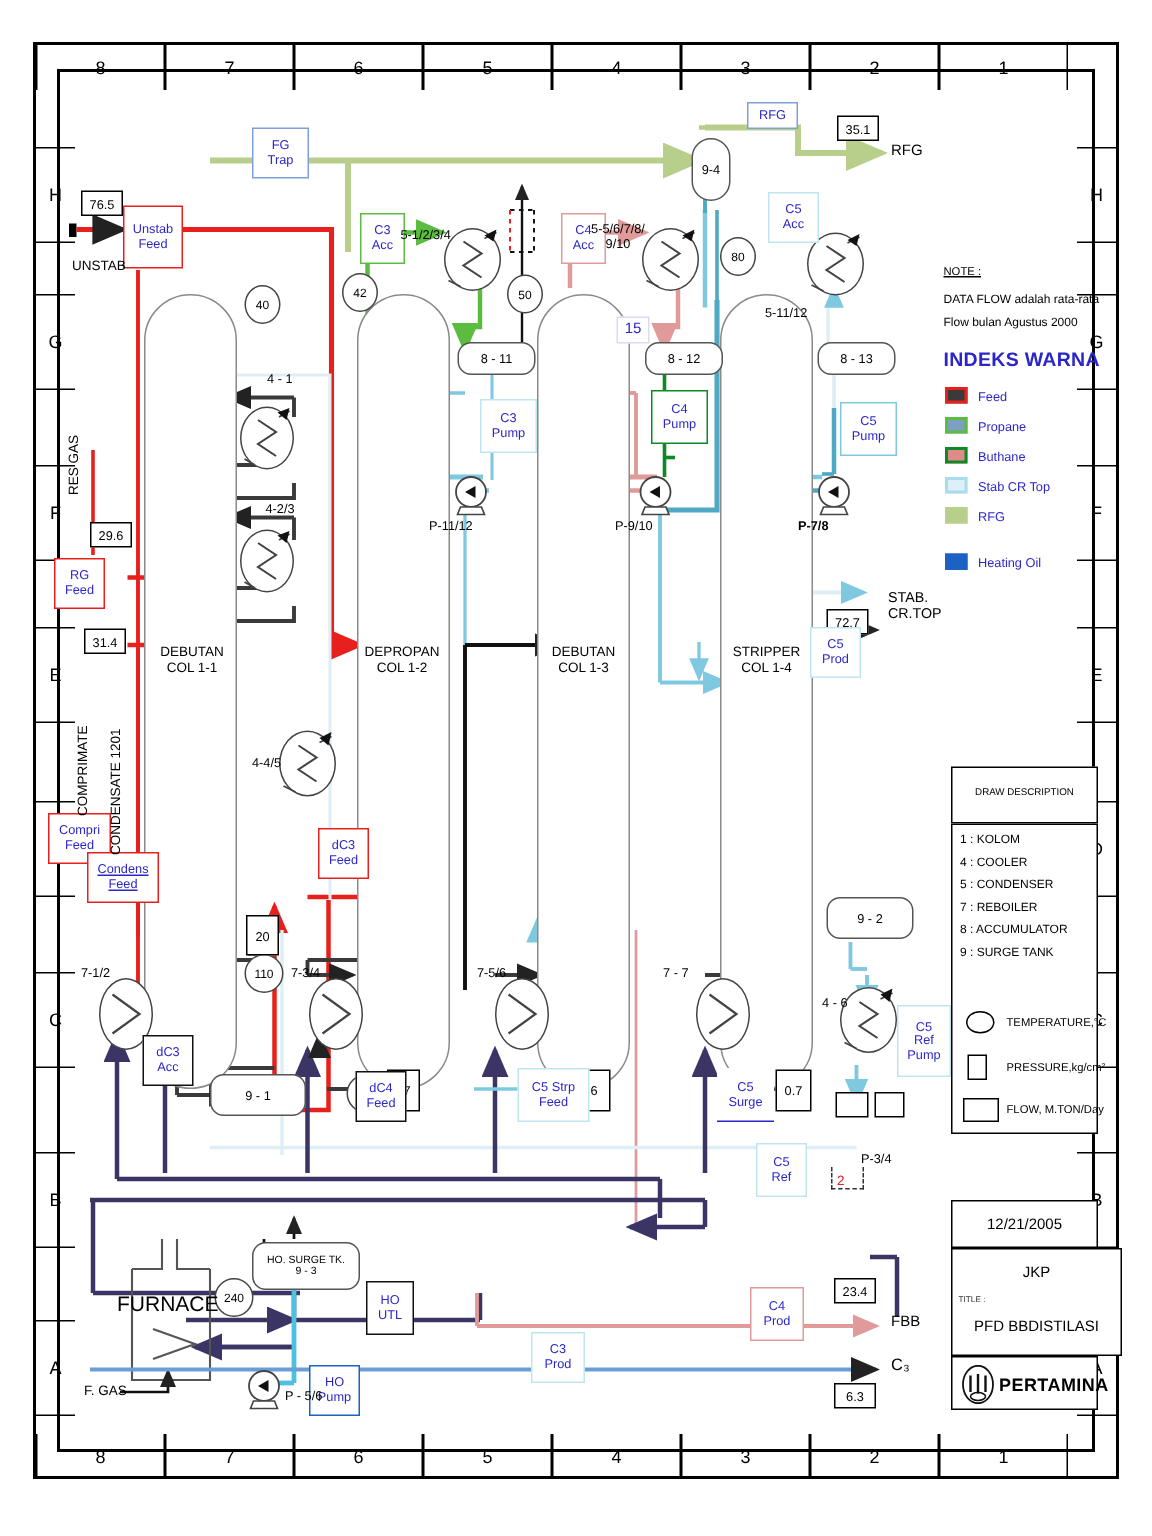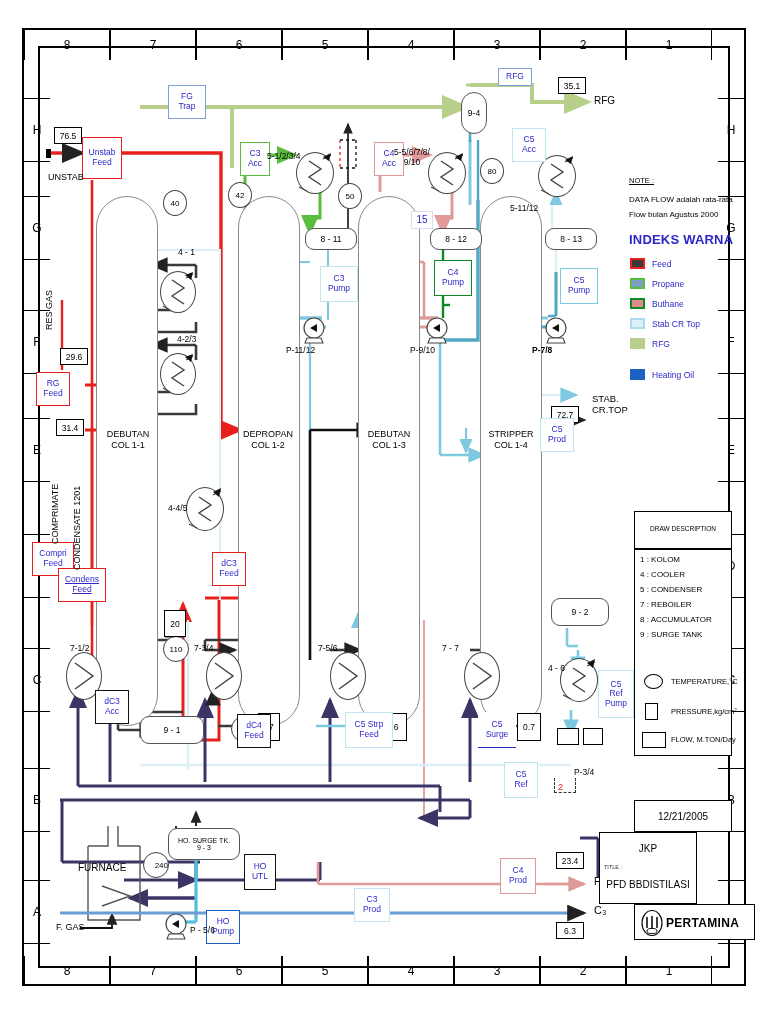--- a/index.html
+++ b/index.html
@@ -526,21 +526,21 @@
     </div>
   <div class="bubble" style="left:231px;top:716px;width:26px;height:26px;">
       <span>120</span>
     </div>
   <div class="bubble" style="left:358px;top:716px;width:26px;height:26px;">
       <span>120</span>
     </div>
   <div class="bubble" style="left:490px;top:716px;width:26px;height:26px;">
       <span>125</span>
     </div>
-  <div class="bubble" style="left:143px;top:852px;width:26px;height:26px;justify-content:flex-end;">
+  <div class="bubble" style="left:143px;top:852px;width:26px;height:26px;">
       <span>240</span>
     </div>
 
   <div class="tag" style="left:54px;top:127px;width:28px;height:17px;">
       <span>76.5</span>
     </div>
   <div class="tag" style="left:60px;top:348px;width:28px;height:17px;">
       <span>29.6</span>
     </div>
   <div class="tag" style="left:56px;top:419px;width:28px;height:17px;">
@@ -677,41 +677,41 @@
 
   <div class="lbl" style="left:178px;top:248px;"><span>4 - 1</span></div>
   <div class="lbl" style="left:177px;top:335px;"><span>4-2/3</span></div>
   <div class="lbl" style="left:168px;top:504px;"><span>4-4/5</span></div>
   <div class="lbl" style="left:548px;top:664px;"><span>4 - 6</span></div>
   <div class="lbl" style="left:267px;top:152px;"><span>5-1/2/3/4</span></div>
   <div class="lbl c" style="left:386px;top:148px;width:52px;">
     <span>5-5/6/7/8/</span><br>
     <span>9/10</span></div>
   <div class="lbl" style="left:510px;top:168px;margin-top:36px;"><span>5-11/12</span></div>
-  <div class="lbl" style="left:70px;top:644px;"><span>7-1/2</span></div>
+  <div class="lbl" style="left:54px;top:644px;"><span>7-1/2</span></div>
   <div class="lbl" style="left:194px;top:644px;"><span>7-3/4</span></div>
   <div class="lbl" style="left:318px;top:644px;"><span>7-5/6</span></div>
   <div class="lbl" style="left:442px;top:644px;"><span>7 - 7</span></div>
   <div class="lbl" style="left:286px;top:346px;"><span>P-11/12</span></div>
   <div class="lbl" style="left:410px;top:346px;"><span>P-9/10</span></div>
   <div class="lbl" style="left:532px;top:346px;font-weight:bold;"><span>P-7/8</span></div>
   <div class="lbl" style="left:574px;top:768px;"><span>P-3/4</span></div>
   <div class="lbl" style="left:190px;top:926px;"><span>P - 5/6</span></div>
 
   <div class="lbl" style="left:48px;top:172px;font-size:9px;"><span>UNSTAB</span></div>
   <div class="lbl" style="left:44px;top:330px;font-size:9px;transform:rotate(-90deg);transform-origin:left top;"><span>RES GAS</span></div>
   <div class="lbl" style="left:50px;top:544px;font-size:9px;transform:rotate(-90deg);transform-origin:left top;"><span>COMPRIMATE</span></div>
   <div class="lbl" style="left:72px;top:570px;font-size:9px;transform:rotate(-90deg);transform-origin:left top;"><span>CONDENSATE 1201</span></div>
   <div class="lbl" style="left:594px;top:95px;font-size:10px;"><span>RFG</span></div>
   <div class="lbl" style="left:592px;top:393px;font-size:9.5px;line-height:1.2;white-space:pre;"><span>STAB.
 CR.TOP</span></div>
   <div class="lbl" style="left:594px;top:876px;font-size:10px;"><span>FBB</span></div>
   <div class="lbl" style="left:594px;top:904px;font-size:11px;"><span>C₃</span></div>
   <div class="lbl" style="left:56px;top:922px;font-size:9px;"><span>F. GAS</span></div>
-  <div class="lbl" style="left:78px;top:862px;font-size:10px;"><span>FURNACE</span></div>
+  <div class="lbl" style="left:78px;top:862px;font-size:14px;"><span>FURNACE</span></div>
 
   <div class="note-title" style="left:629px;top:176px;"><span>NOTE :</span></div>
   <div class="lbl" style="left:629px;top:196px;font-size:8px;"><span>DATA FLOW adalah rata-rata</span></div>
   <div class="lbl" style="left:629px;top:211px;font-size:8px;"><span>Flow bulan Agustus 2000</span></div>
   <div class="idx-title" style="left:629px;top:232px;"><span>INDEKS WARNA</span></div>
 
   <div class="sw" style="left:630px;top:258px;background:#3a3a3a;border:2px solid #e8201d;"></div>
   <div class="sw-l" style="left:652px;top:259px;"><span>Feed</span></div>
   <div class="sw" style="left:630px;top:278px;background:#7e9ec4;border:2px solid #5bbd3f;"></div>
   <div class="sw-l" style="left:652px;top:279px;"><span>Propane</span></div>
@@ -738,26 +738,26 @@
   <div class="sym-circle" style="left:644px;top:674px;"></div>
   <div class="tb-i" style="left:671px;top:677px;font-size:7.5px;"><span>TEMPERATURE,°C</span></div>
   <div class="sym-rect" style="left:645px;top:703px;width:13px;height:17px;"></div>
   <div class="tb-i" style="left:671px;top:707px;font-size:7.5px;"><span>PRESSURE,kg/cm²</span></div>
   <div class="sym-rect" style="left:642px;top:732px;width:24px;height:16px;"></div>
   <div class="tb-i" style="left:671px;top:735px;font-size:7.5px;"><span>FLOW, M.TON/Day</span></div>
 
   <div class="tb" style="left:634px;top:800px;width:98px;height:32px;">
     <div class="tb-ctr" style="top:10px;"><span>12/21/2005</span></div>
   </div>
-  <div class="tb" style="left:599px;top:832px;width:98px;height:72px;">
+  <div class="tb" style="left:634px;top:832px;width:114px;height:72px;">
     <div class="tb-ctr" style="top:10px;"><span>JKP</span></div>
     <div style="position:absolute;left:4px;top:31px;font-size:5.5px;color:#333;"><span>TITLE :</span></div>
     <div class="tb-ctr" style="top:46px;font-size:10px;"><span>PFD BBDISTILASI</span></div>
   </div>
-  <div class="tb" style="left:634px;top:904px;width:121px;height:36px;">
+  <div class="tb" style="left:634px;top:904px;width:98px;height:36px;">
     <div style="position:absolute;left:6px;top:5px;width:22px;height:26px;">
       <svg width="22" height="26">
           <ellipse cx="11" cy="13" rx="10" ry="12.5" fill="none" stroke="#111" stroke-width="1.2"></ellipse>
         <path d="M6,7 L6,18 M11,6 L11,19 M16,7 L16,18" stroke="#111" stroke-width="1.6"></path>
         <ellipse cx="11" cy="21" rx="5" ry="2.6" fill="none" stroke="#111" stroke-width="1"></ellipse>
         </svg>
     </div>
     <div class="pert" style="left:31px;top:11px;"><span>PERTAMINA</span></div>
   </div>
 

